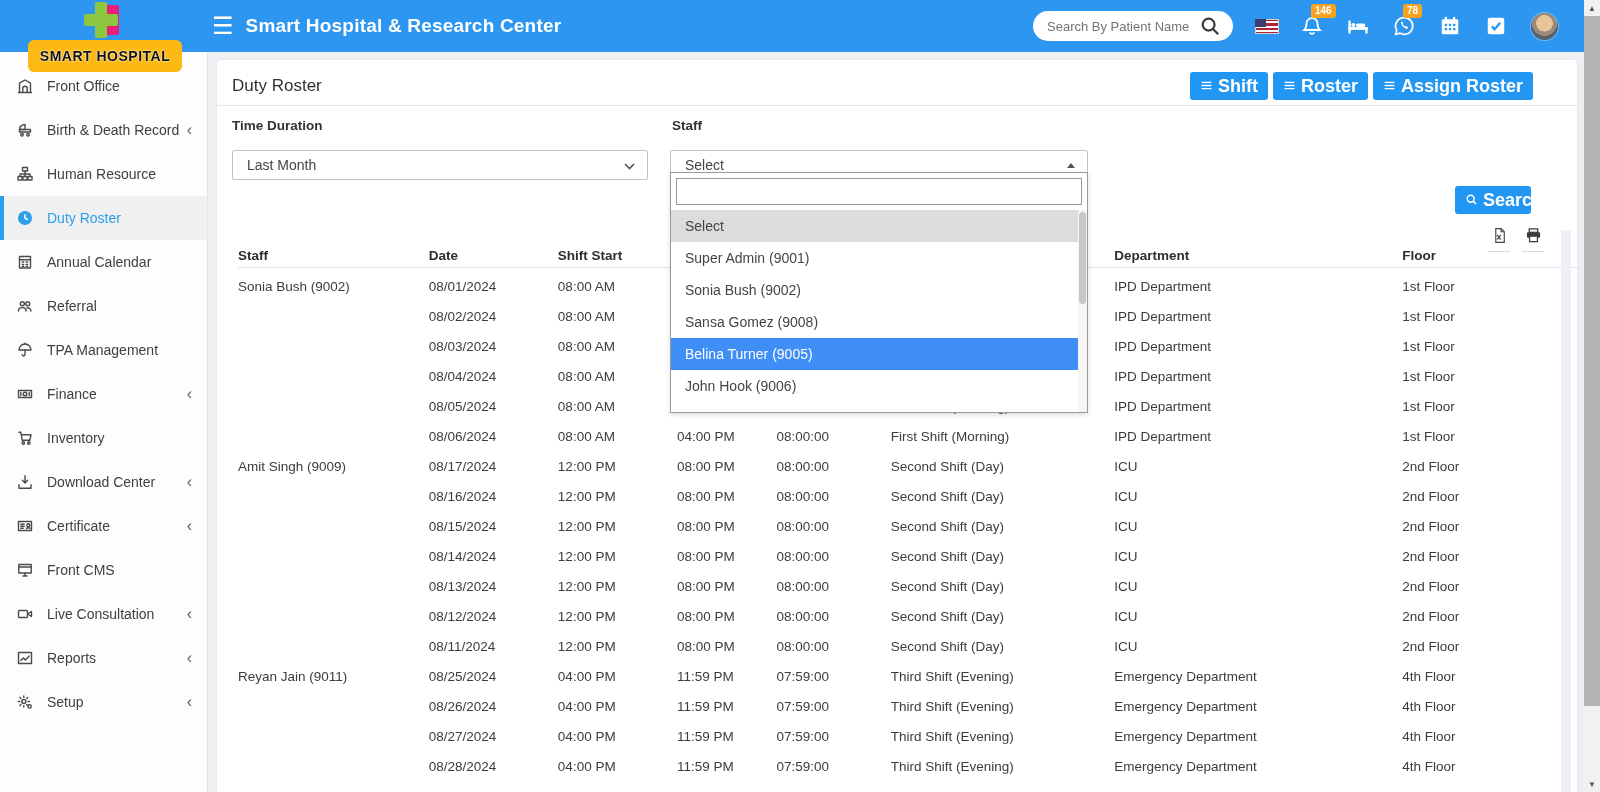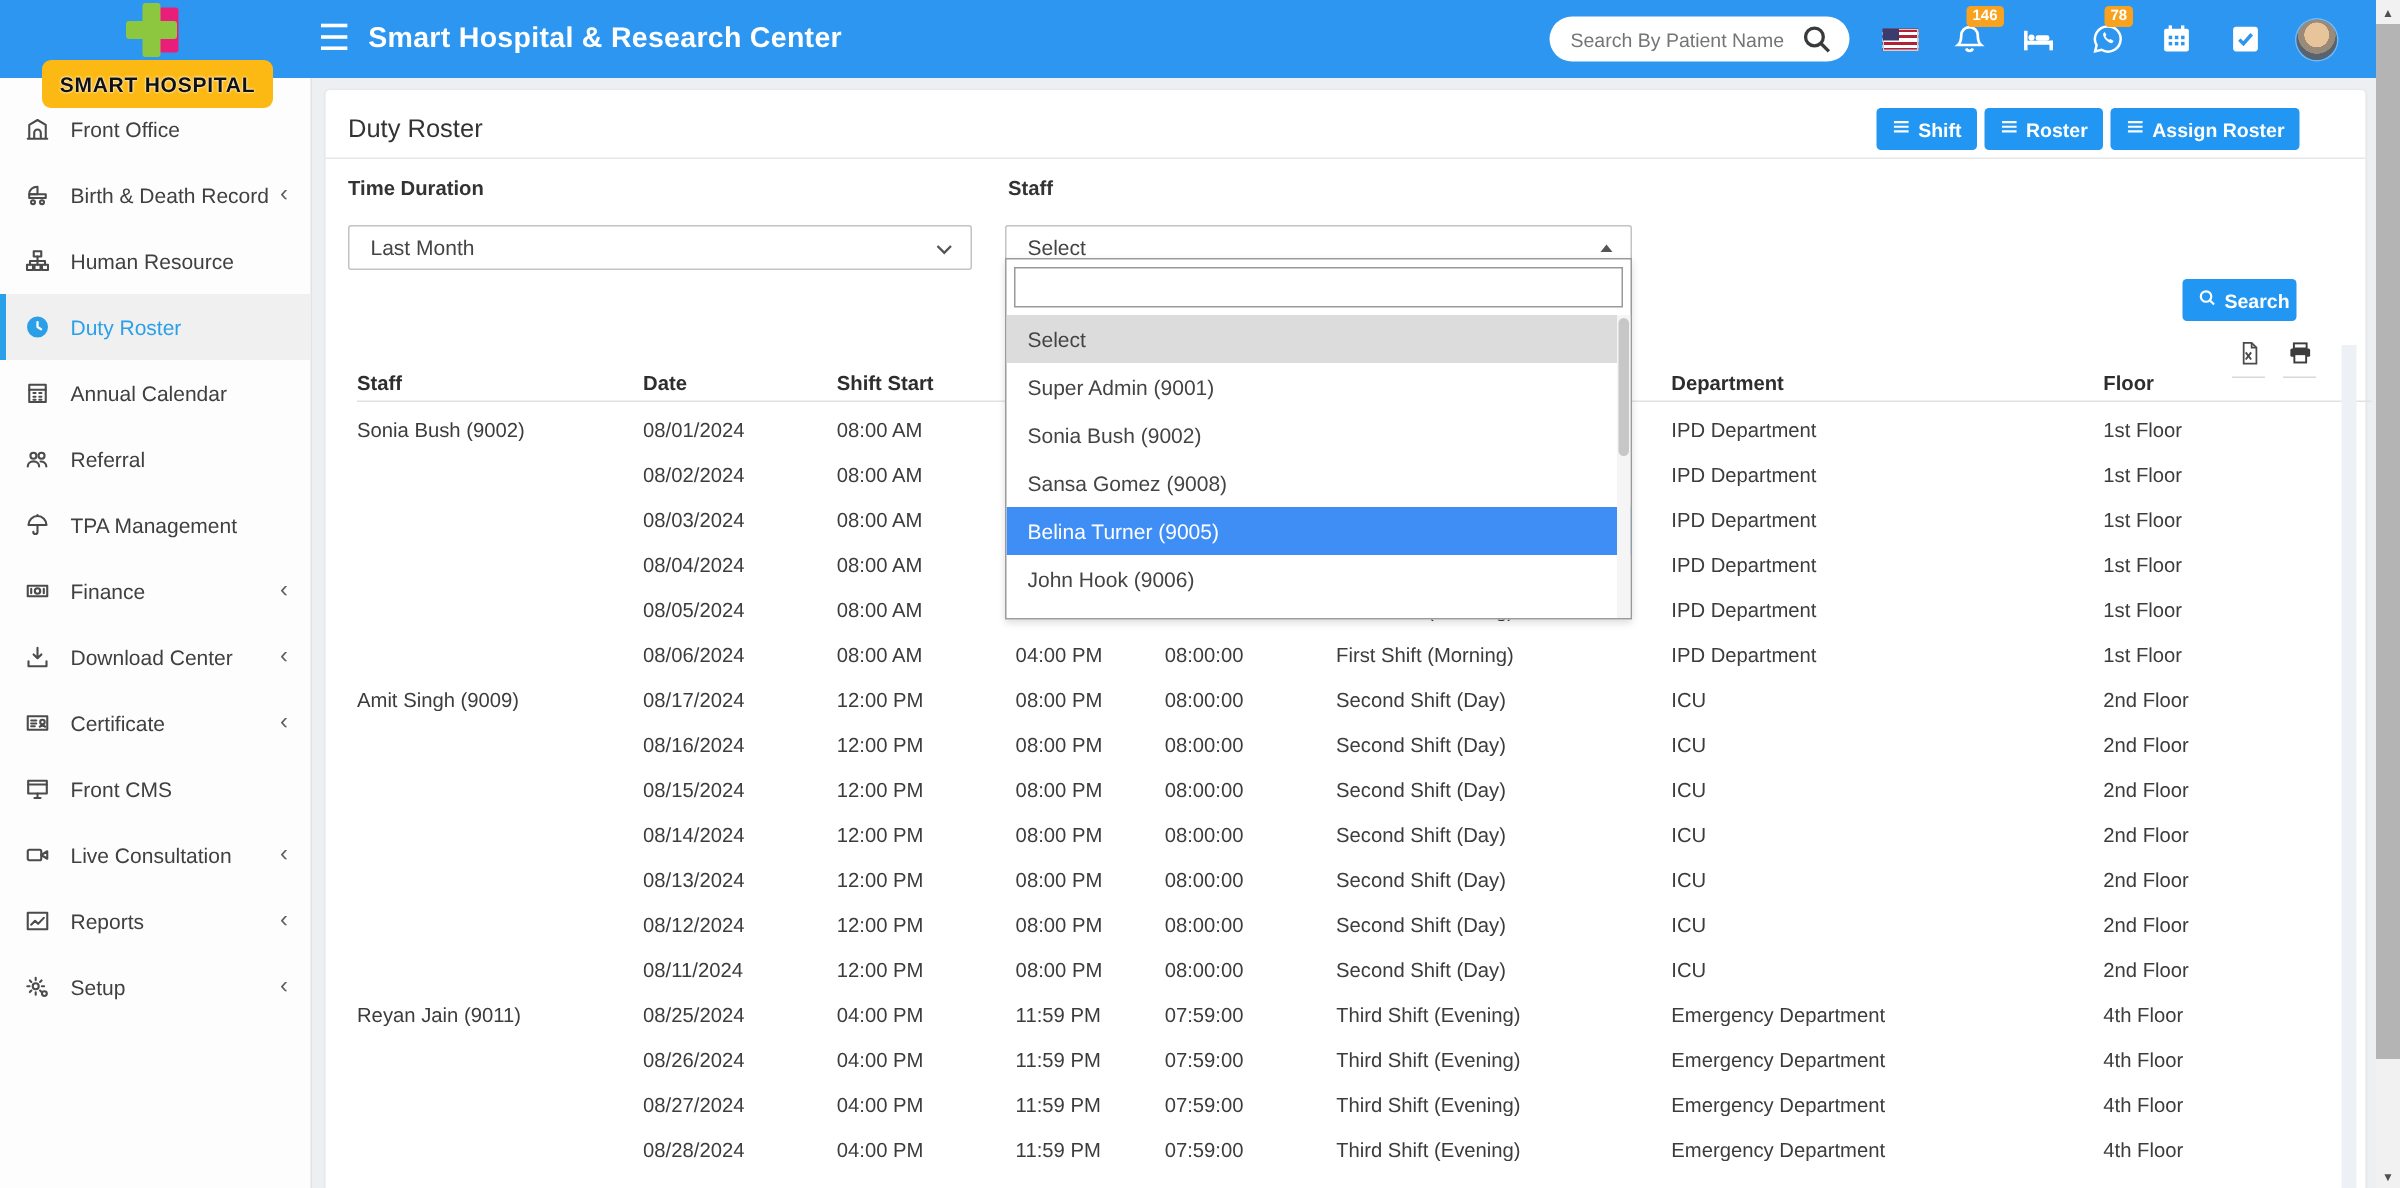--- a/index.html
+++ b/index.html
@@ -23,21 +23,21 @@
   .hamburger{ color:#fff; font-size:24px; line-height:1; margin:0 12px 0 12px; cursor:pointer;}
   .app-title{ color:#fff; font-size:19px; font-weight:700; letter-spacing:.2px;}
   .top-right{ margin-left:auto; display:flex; align-items:center; gap:22px; padding-right:26px;}
   .searchpill{ width:200px; height:30px; background:#fff; border-radius:16px; display:flex; align-items:center;
     padding:0 10px 0 14px; }
   .searchpill input{ border:none; outline:none; flex:1; font-size:13px; color:#555; min-width:0;
     font-family:inherit;}
   .flag{ width:24px; height:15px; position:relative; overflow:hidden;
     background:repeating-linear-gradient(#b22234 0 2.2px,#fff 2.2px 4.4px); box-shadow:0 0 0 1px #d0d0d0 inset;}
   .flag::after{ content:""; position:absolute; left:0; top:0; width:11px; height:8px; background:#3c3b6e;}
-  .hicon{ position:relative; width:24px; height:24px; display:flex; align-items:center; justify-content:center; cursor:pointer;text-decoration:underline;}
+  .hicon{ position:relative; width:24px; height:24px; display:flex; align-items:center; cursor:pointer;text-decoration:underline;}
   .hicon svg{ width:22px; height:22px; }
   .badge{ position:absolute; top:-10px; left:10px; background:var(--badge); color:#fff; font-size:10px;
     font-weight:700; border-radius:3px; padding:1px 4px; line-height:12px;}
   .avatar{ width:27px; height:27px; border-radius:50%; cursor:pointer;
     background:radial-gradient(circle at 50% 38%, #e8c49a 0 38%, #9a8a7a 39% 58%, #57636f 59% 100%);
     box-shadow:0 0 0 1px #ffffff55;}
   
   .winscroll{ position:absolute; right:0; top:0; width:16px; height:792px; background:#f1f1f1; z-index:60;}
   .winscroll .thumb{ position:absolute; left:0; top:16px; width:16px; height:690px; background:#b4b4b4;}
   .winscroll .arr{ position:absolute; left:0; width:16px; height:16px; color:#505050; font-size:8px;
@@ -55,21 +55,21 @@
   .sitem.active{ background:#f0f0f0; border-left:4px solid #29a0e8; padding-left:13px; color:var(--active);}
   .sitem.active .sicon svg{ stroke:var(--active);}
   .sitem.active .sicon svg .fillme{ fill:var(--active); stroke:var(--active);}
   
   .card{ position:absolute; left:217px; top:60px; width:1360px; height:740px; background:#fff;
     border-radius:3px 3px 0 0; box-shadow:0 0 2px #00000014;}
   .page-title{ position:absolute; left:15px; top:16px; font-size:17px; font-weight:500; color:#333;}
   .title-divider{ position:absolute; left:0; top:45px; width:100%; border-bottom:1px solid #e8e8e8;}
   .actions{ position:absolute; right:44px; top:12px; display:flex; gap:5px;}
   .btn{ background:var(--btn-blue); color:#fff; border:none; border-radius:3px; height:28px;
-    font-size:13px; font-weight:700; padding:0 10px; display:flex; align-items:center; gap:5px; cursor:pointer;
+    font-size:18px; font-weight:700; padding:0 10px; display:flex; align-items:center; gap:5px; cursor:pointer;
     font-family:inherit;}
   .btn svg{ width:13px; height:13px;}
   .flabel{ position:absolute; top:58px; font-size:13.5px; font-weight:700; color:#333;}
   .select-box{ position:absolute; top:90px; height:30px; border:1px solid #c3c3c3; border-radius:2px;
     background:#fff; display:flex; align-items:center; padding:0 12px 0 14px; font-size:14px; color:#444;
     cursor:pointer;}
   .select-box .caret{ margin-left:auto;}
   .searchbtn{ position:absolute; left:1238px; top:126px; width:76px;}
   .exports{ position:absolute; left:1271px; top:166px; display:flex; gap:12px;}
   .exicon{ width:22px; height:26px; border-bottom:1px solid #d8d8d8; display:flex; align-items:flex-start;
@@ -256,20 +256,30 @@
           <circle cx="8" cy="8" r="1.8"></circle>
           <path d="M3.8 6.5v3M12.2 6.5v3"></path>
         </svg>
       </span>
       <span>Finance</span>
       <span class="chev">‹</span>
     </div>
     <div class="sitem">
       <span class="sicon">
         <svg viewBox="0 0 16 16">
+          <path d="M1.8 2.3h2l1.5 8h7.5l1.2-5.5H4.6"></path>
+          <circle cx="6.3" cy="13" r="1.2"></circle>
+          <circle cx="11.8" cy="13" r="1.2"></circle>
+        </svg>
+      </span>
+      <span>Inventory</span>
+    </div>
+    <div class="sitem">
+      <span class="sicon">
+        <svg viewBox="0 0 16 16">
           <path d="M8 1.8v7M5.4 6.3L8 8.9l2.6-2.6M2 10.8v3.4h12v-3.4"></path>
         </svg>
       </span>
       <span>Download Center</span>
       <span class="chev">‹</span>
     </div>
     <div class="sitem">
       <span class="sicon">
         <svg viewBox="0 0 16 16">
           <rect x="1.5" y="3.5" width="13" height="9"></rect>

